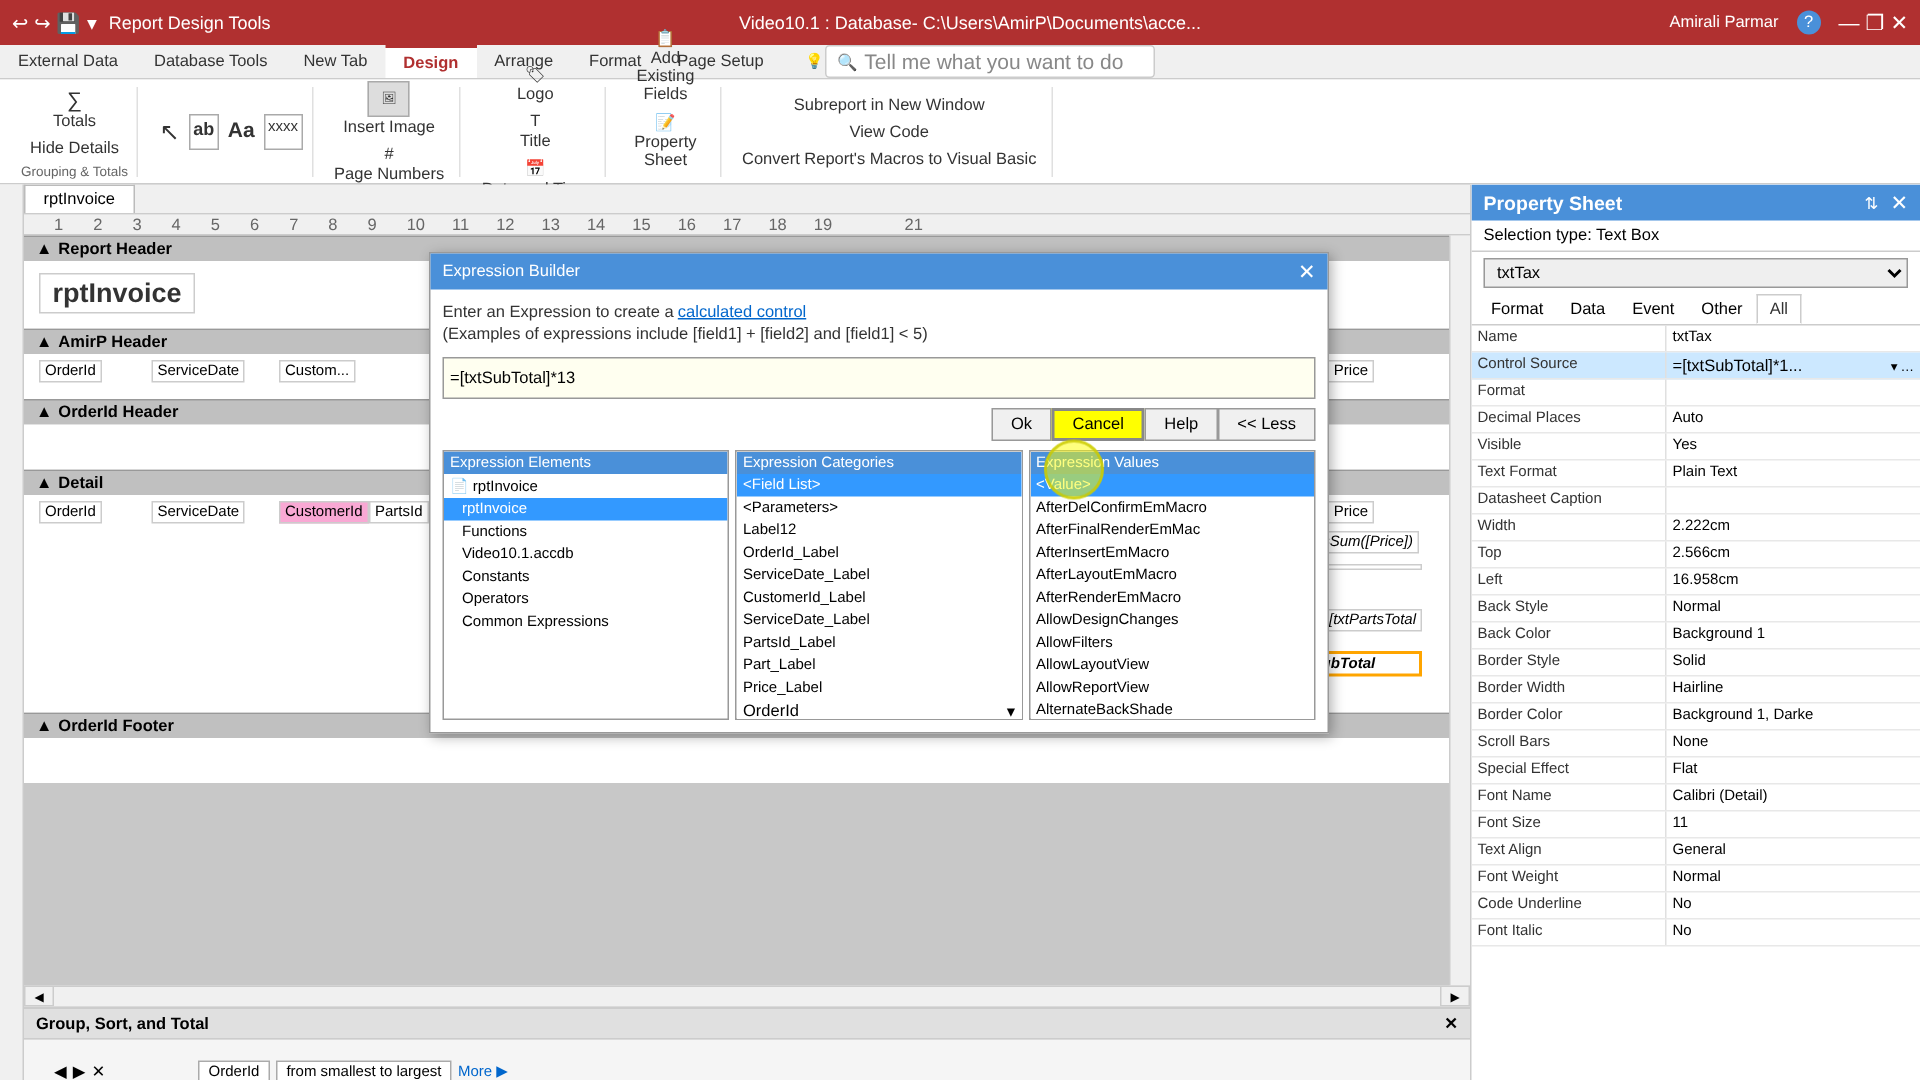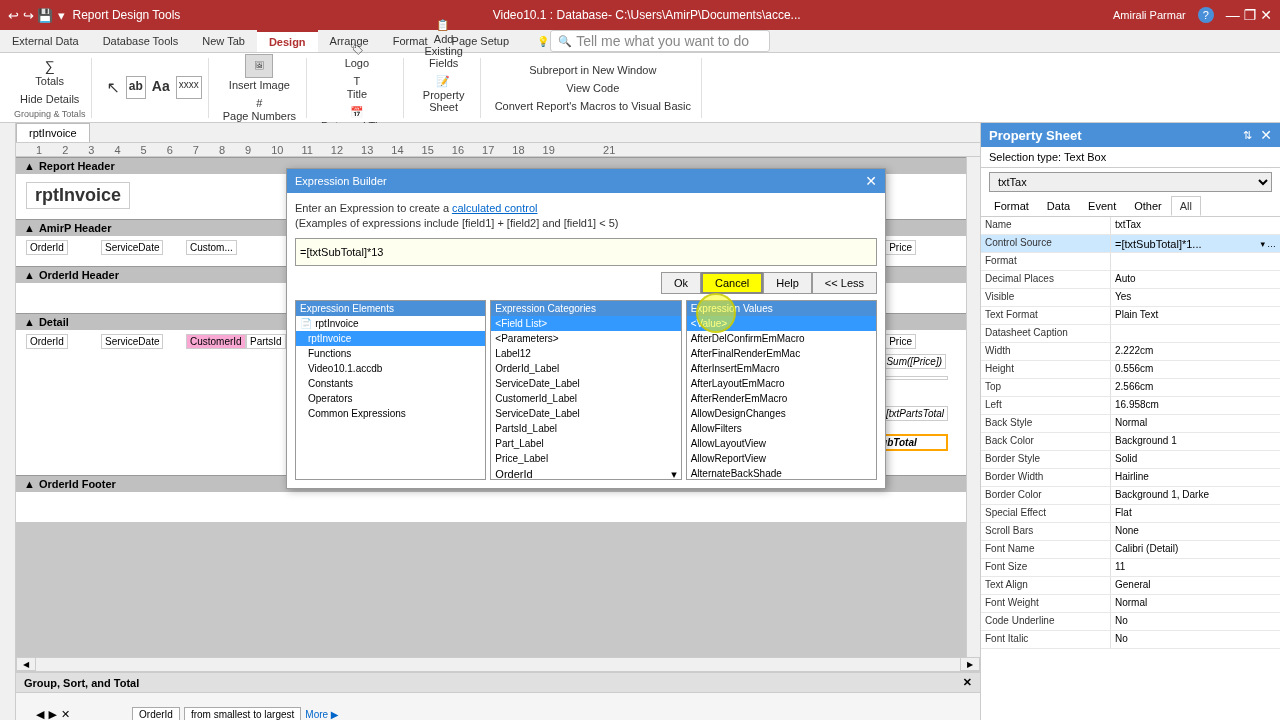--- a/index.html
+++ b/index.html
@@ -751,24 +751,20 @@
       <div class="ps-row">
         <div class="ps-label">Datasheet Caption</div>
         <div class="ps-value"></div>
       </div>
 
       <div class="ps-row">
         <div class="ps-label">Width</div>
         <div class="ps-value">2.222cm</div>
       </div>
 
-      <div class="ps-row">
-        <div class="ps-label">Height</div>
-        <div class="ps-value">0.556cm</div>
-      </div>
 
       <div class="ps-row">
         <div class="ps-label">Top</div>
         <div class="ps-value">2.566cm</div>
       </div>
 
       <div class="ps-row">
         <div class="ps-label">Left</div>
         <div class="ps-value">16.958cm</div>
       </div>
@@ -792,30 +788,30 @@
         <div class="ps-label">Border Width</div>
         <div class="ps-value">Hairline</div>
       </div>
 
       <div class="ps-row">
         <div class="ps-label">Border Color</div>
         <div class="ps-value">Background 1, Darke</div>
       </div>
 
       <div class="ps-row">
+        <div class="ps-label">Scroll Bars</div>
+        <div class="ps-value">None</div>
+      </div>
+
+      <div class="ps-row">
         <div class="ps-label">Special Effect</div>
         <div class="ps-value">Flat</div>
       </div>
 
       <div class="ps-row">
-        <div class="ps-label">Scroll Bars</div>
-        <div class="ps-value">None</div>
-      </div>
-
-      <div class="ps-row">
         <div class="ps-label">Font Name</div>
         <div class="ps-value">Calibri (Detail)</div>
       </div>
 
       <div class="ps-row">
         <div class="ps-label">Font Size</div>
         <div class="ps-value">11</div>
       </div>
 
       <div class="ps-row">

